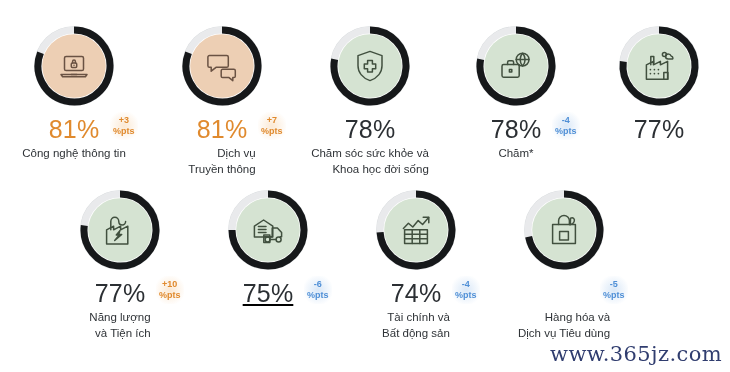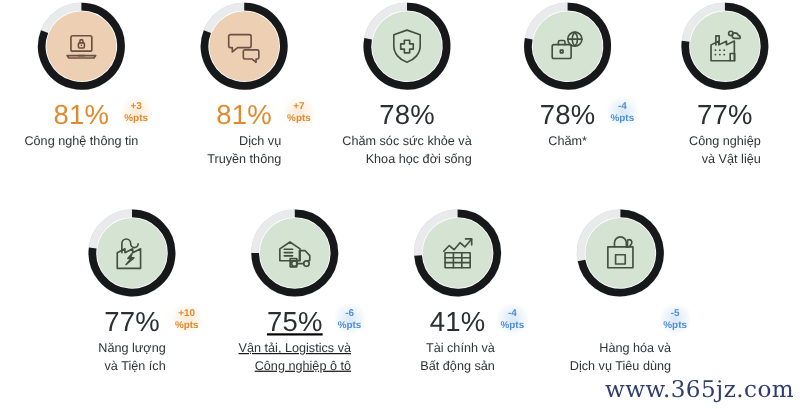--- a/index.html
+++ b/index.html
@@ -21,21 +21,21 @@
     height: 372px;
   }
 
   .row {
     position: absolute;
     left: 0;
     width: 730px;
     display: flex;
     justify-content: flex-start;
   }
-  .row-1 { top: 0; }
+  .row-1 { top: 24px; }
   .row-2 { top: 188px; }
 
   .cell {
     position: relative;
     box-sizing: border-box;
     display: flex;
     flex-direction: column;
     align-items: center;
   }
 
@@ -276,22 +276,20 @@
       <circle cx="17.4" cy="21.6" r=".85" fill="#41503f" stroke="none"></circle>
       <circle cx="9.4" cy="25.6" r=".85" fill="#41503f" stroke="none"></circle>
       <circle cx="13.4" cy="25.6" r=".85" fill="#41503f" stroke="none"></circle>
       <circle cx="17.4" cy="25.6" r=".85" fill="#41503f" stroke="none"></circle>
     </g>
             </svg>
           </div></div>
         <div class="value-line">
           <span class="pct" style="color: rgb(43, 47, 51);">77%</span>
         </div>
-        <div class="label">Công nghiệp
-và Vật liệu</div>
       </div>
     </div>
   <div class="row row-2" id="row2" style="padding-left: 46px;">
       <div class="cell" style="width: 148px;">
         <div class="gauge-wrap"><svg viewBox="0 0 84 84">
             <circle cx="42" cy="42" r="39.2" class="ring-halo"></circle>
             <circle cx="42" cy="42" r="31.8" class="disc" fill="#d5e3d2"></circle>
             <circle cx="42" cy="42" r="36" class="ring-track"></circle>
             <path d="M 42 6 A 36 36 0 1 1 6.283870752678794 37.488003591685064" class="ring-value"></path>
           </svg><div class="icon-holder">
@@ -332,42 +330,40 @@
     </g>
             </svg>
           </div></div>
         <div class="value-line">
           <span class="pct" style="color: rgb(43, 47, 51);">75%</span>
           <div class="badge down" style="left: calc(50% + 36px);">
             <span class="d">-6</span>
             <span class="u">%pts</span>
           </div>
         </div>
-        <div class="label">Vận tải, Logistics và
-Công nghiệp ô tô</div>
       </div>
       <div class="cell" style="width: 148px;">
         <div class="gauge-wrap"><svg viewBox="0 0 84 84">
             <circle cx="42" cy="42" r="39.2" class="ring-halo"></circle>
             <circle cx="42" cy="42" r="31.8" class="disc" fill="#d5e3d2"></circle>
             <circle cx="42" cy="42" r="36" class="ring-track"></circle>
             <path d="M 42 6 A 36 36 0 1 1 6.071037776582223 44.260458703055306" class="ring-value"></path>
           </svg><div class="icon-holder">
     <svg viewBox="0 0 36 36">
               <g class="ico">
       <path d="M5.4 16.4l5-5.2 4.4 3.8 5.4-6.4 4.4 3.9 6-7"></path>
       <path d="M25.2 5.2h5.6v5.5"></path>
       <rect x="6.6" y="17.8" width="22.8" height="13.6"></rect>
       <path d="M6.6 22.3h22.8M6.6 26.8h22.8"></path>
       <path d="M14.2 17.8v13.6M21.8 17.8v13.6"></path>
     </g>
             </svg>
           </div></div>
         <div class="value-line">
-          <span class="pct" style="color: rgb(43, 47, 51);">41%</span>
+          <span class="pct" style="color: rgb(43, 47, 51);">74%</span>
           <div class="badge down" style="left: calc(50% + 36px);">
             <span class="d">-4</span>
             <span class="u">%pts</span>
           </div>
         </div>
         <div class="label">Tài chính và
 Bất động sản</div>
       </div>
       <div class="cell" style="width: 148px;">
         <div class="gauge-wrap"><svg viewBox="0 0 84 84">

